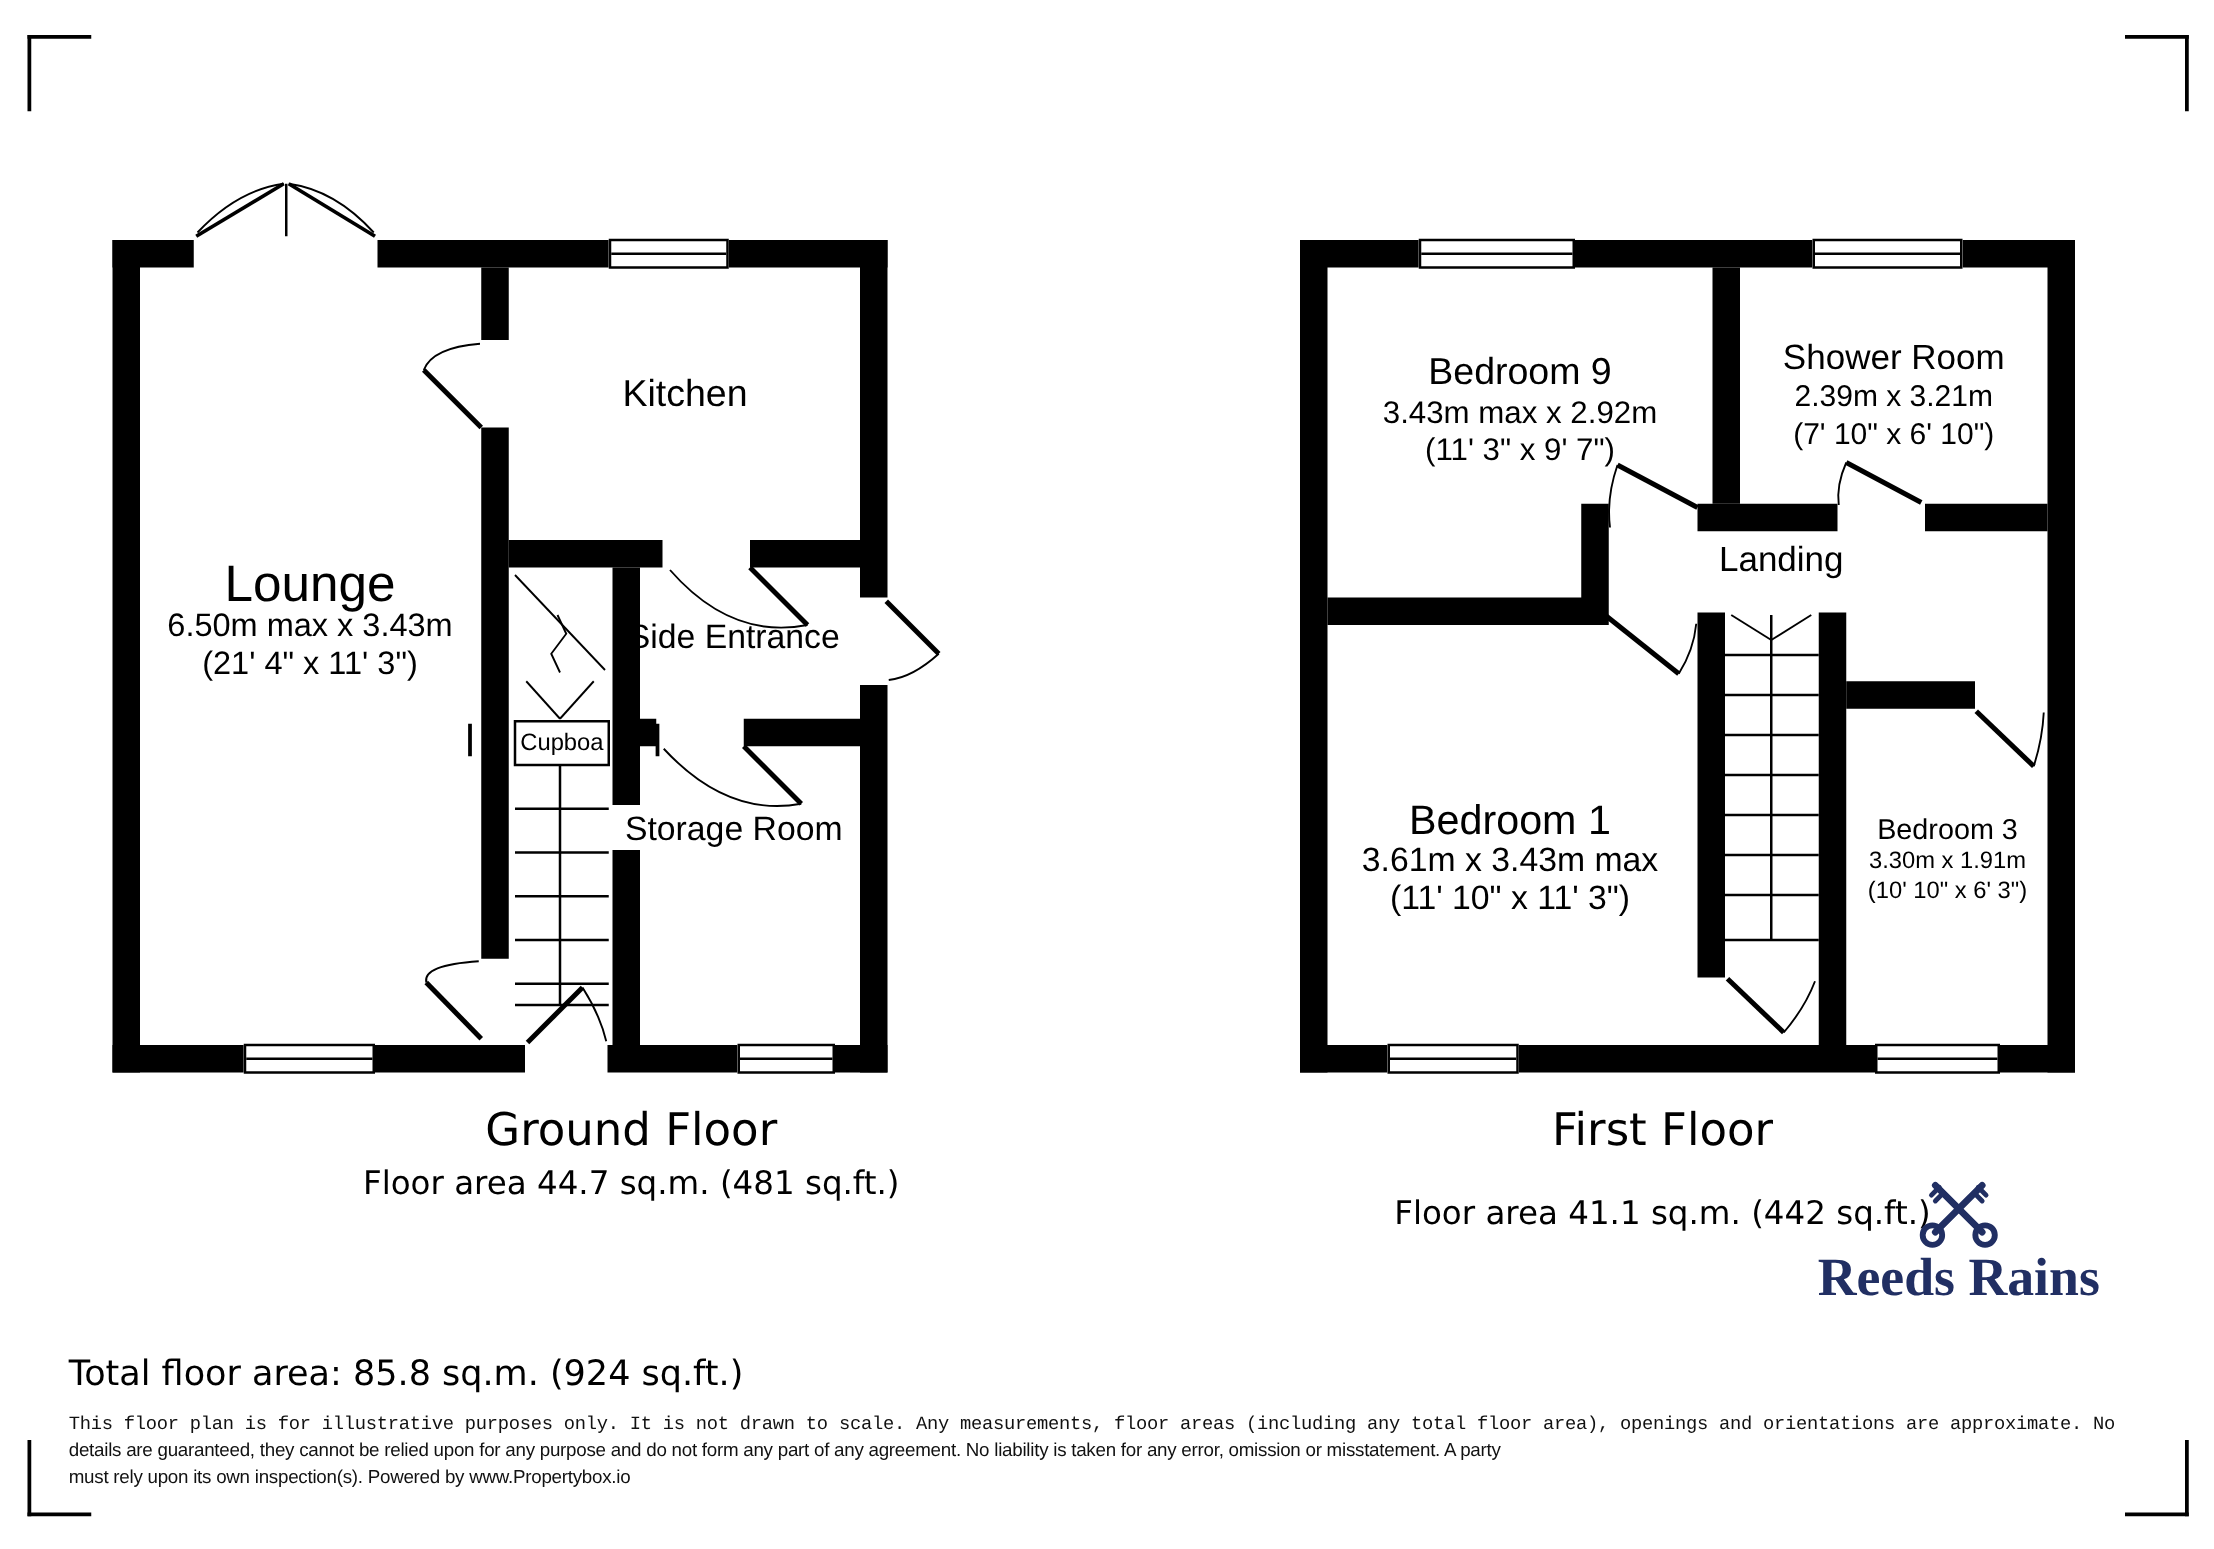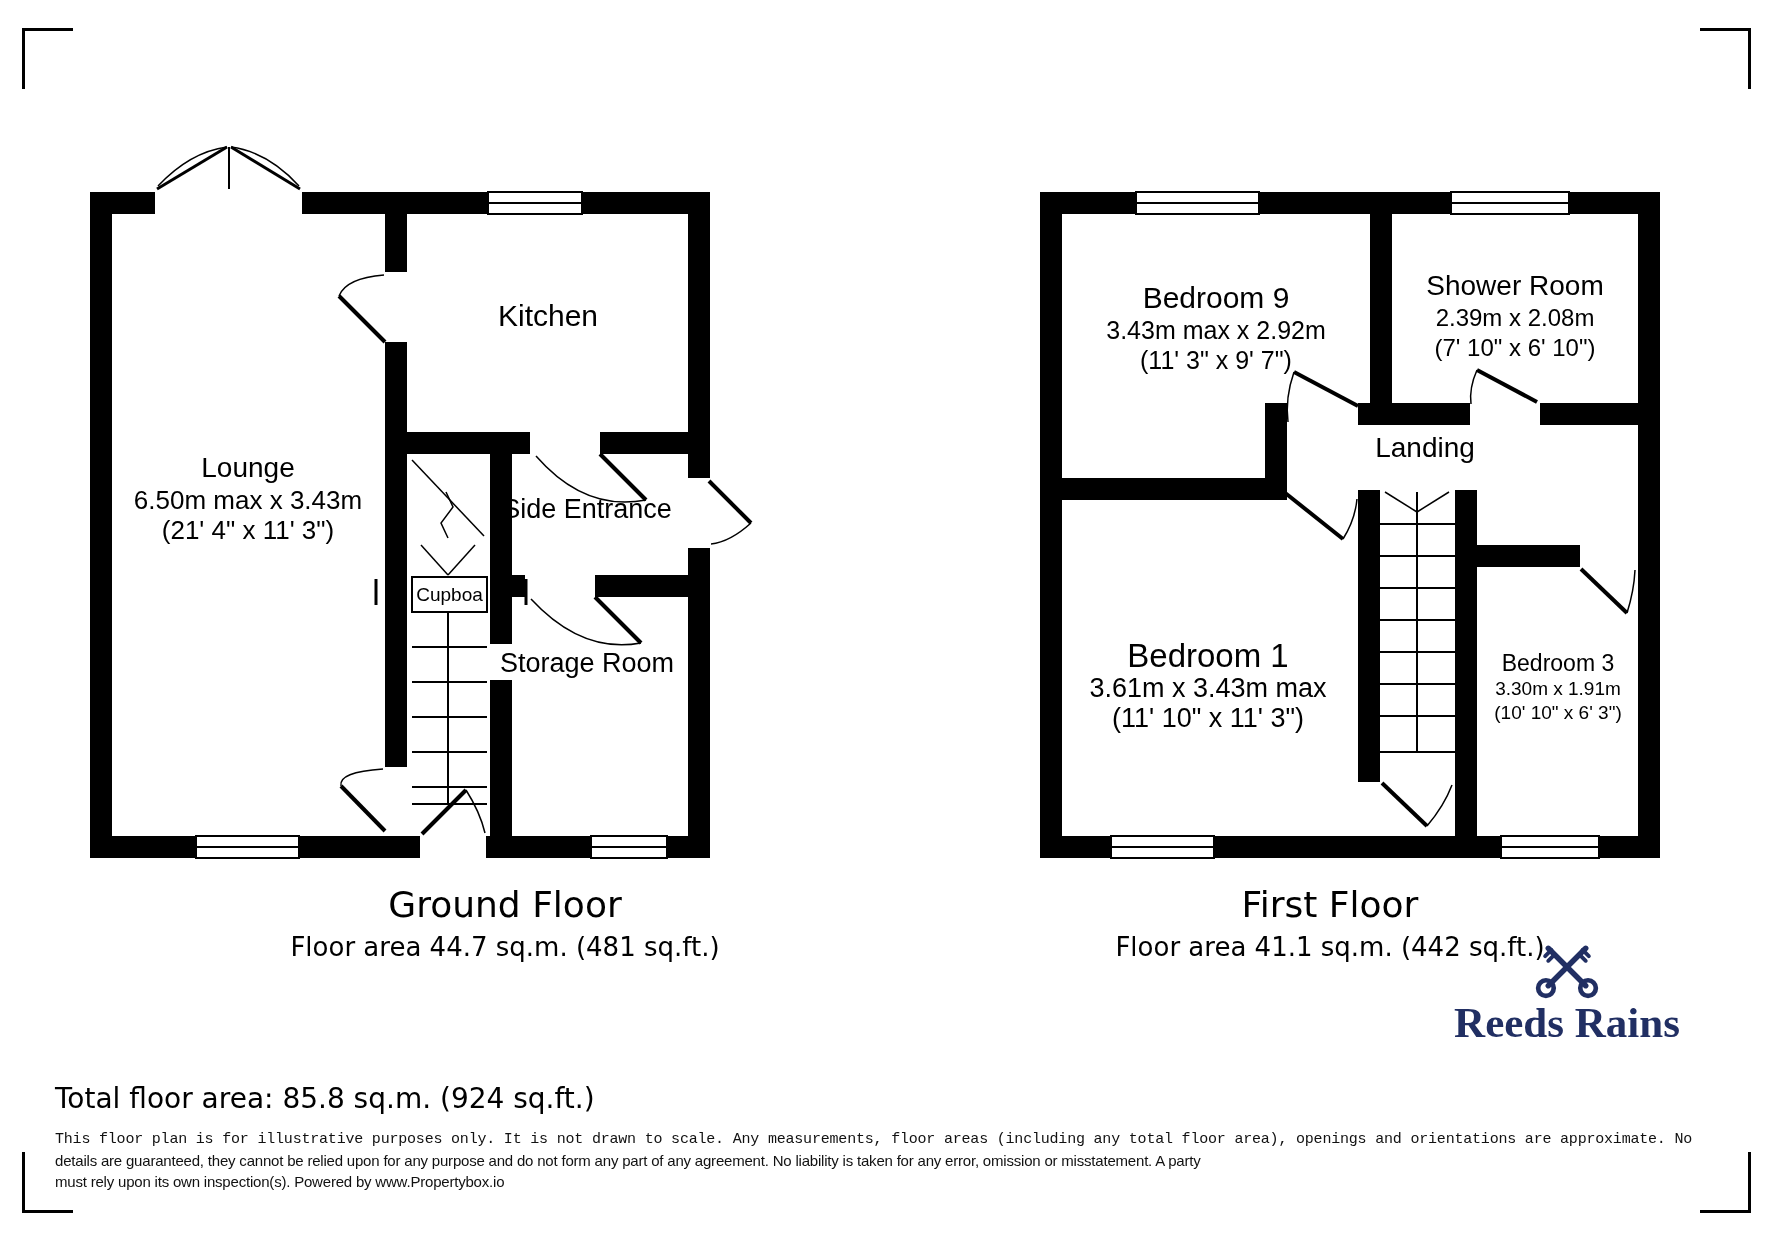--- a/index.html
+++ b/index.html
@@ -91,21 +91,21 @@
         <path d="M322,525 L397,525" stroke-width="2"></path>
         <path d="M322,560 L397,560" stroke-width="2"></path>
         <path d="M322,595 L397,595" stroke-width="2"></path>
         <path d="M322,612 L397,612" stroke-width="2"></path>
         <path d="M286,387 L286,413" stroke-width="3"></path>
         <path d="M436,387 L436,413" stroke-width="3"></path>
       </g>
     </svg>
 
     <div class="room-label" style="left:158px;top:258px;">
-      <div class="rname" style="font-size:28px;">Lounge</div>
+      <div class="rname" style="font-size:41px;">Lounge</div>
       <div class="rdim">6.50m max x 3.43m</div>
       <div class="rdim">(21' 4" x 11' 3")</div>
     </div>
     <div class="room-label" style="left:458px;top:106px;">
       <div class="rname" style="font-size:30px;">Kitchen</div>
     </div>
     <div class="room-label" style="left:497px;top:300px;">
       <div class="rname" style="font-size:27px;">Side Entrance</div>
     </div>
     <div class="room-label" style="left:497px;top:454px;">
@@ -166,42 +166,42 @@
       </g>
     </svg>
 
     <div class="room-label" style="left:176px;top:88px;">
       <div class="rname" style="font-size:30px;">Bedroom 9</div>
       <div class="rdim" style="font-size:25px;">3.43m max x 2.92m</div>
       <div class="rdim" style="font-size:25px;">(11' 3" x 9' 7")</div>
     </div>
     <div class="room-label" style="left:475px;top:76px;">
       <div class="rname" style="font-size:28px;">Shower Room</div>
-      <div class="rdim" style="font-size:24px;">2.39m x 2.08m</div>
+      <div class="rdim" style="font-size:24px;">2.39m x 3.21m</div>
       <div class="rdim" style="font-size:24px;">(7' 10" x 6' 10")</div>
     </div>
     <div class="room-label" style="left:385px;top:238px;">
       <div class="rname" style="font-size:28px;">Landing</div>
     </div>
     <div class="room-label" style="left:168px;top:446px;">
       <div class="rname" style="font-size:33px;">Bedroom 1</div>
       <div class="rdim" style="font-size:27px;">3.61m x 3.43m max</div>
       <div class="rdim" style="font-size:27px;">(11' 10" x 11' 3")</div>
     </div>
     <div class="room-label" style="left:518px;top:458px;">
       <div class="rname" style="font-size:23px;line-height:27px;">Bedroom 3</div>
       <div class="rdim" style="font-size:19px;line-height:24px;">3.30m x 1.91m</div>
       <div class="rdim" style="font-size:19px;line-height:24px;">(10' 10" x 6' 3")</div>
     </div>
   </div>
 
   <div class="title" style="left:90px;top:884px;width:830px;">Ground Floor</div>
   <div class="subtitle" style="left:90px;top:932px;width:830px;">Floor area 44.7 sq.m. (481 sq.ft.)</div>
   <div class="title" style="left:1040px;top:884px;width:580px;">First Floor</div>
-  <div class="subtitle" style="left:1040px;top:932px;width:580px;">Floor area 41.1 sq.m. (442 sq.ft.)</div>
+  <div class="subtitle" style="left:1040px;top:956px;width:580px;">Floor area 41.1 sq.m. (442 sq.ft.)</div>
 
   <div class="total" style="left:55px;top:1082px;">Total floor area: 85.8 sq.m. (924 sq.ft.)</div>
   <div class="disc" style="left:55px;top:1129px;font-family:Liberation Mono, monospace;">This floor plan is for illustrative purposes only. It is not drawn to scale. Any measurements, floor areas (including any total floor area), openings and orientations are approximate. No</div>
   <div class="disc" style="left:55px;top:1150px;">details are guaranteed, they cannot be relied upon for any purpose and do not form any part of any agreement. No liability is taken for any error, omission or misstatement. A party</div>
   <div class="disc" style="left:55px;top:1171px;">must rely upon its own inspection(s). Powered by www.Propertybox.io</div>
 
   <svg style="position:absolute;left:1522px;top:928px;width:90px;height:78px;" viewBox="0 0 100 100">
     <g stroke="#212f63" fill="none" stroke-linecap="round">
       <path d="M26,74 L74,26" stroke-width="7"></path>
       <path d="M74,74 L26,26" stroke-width="7"></path>

